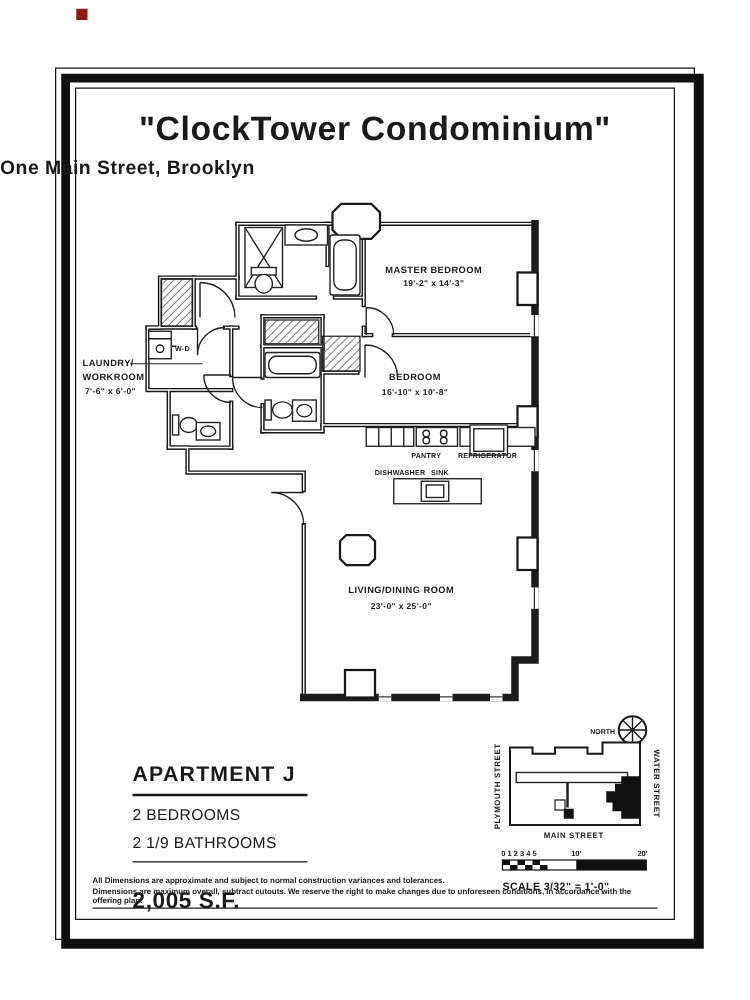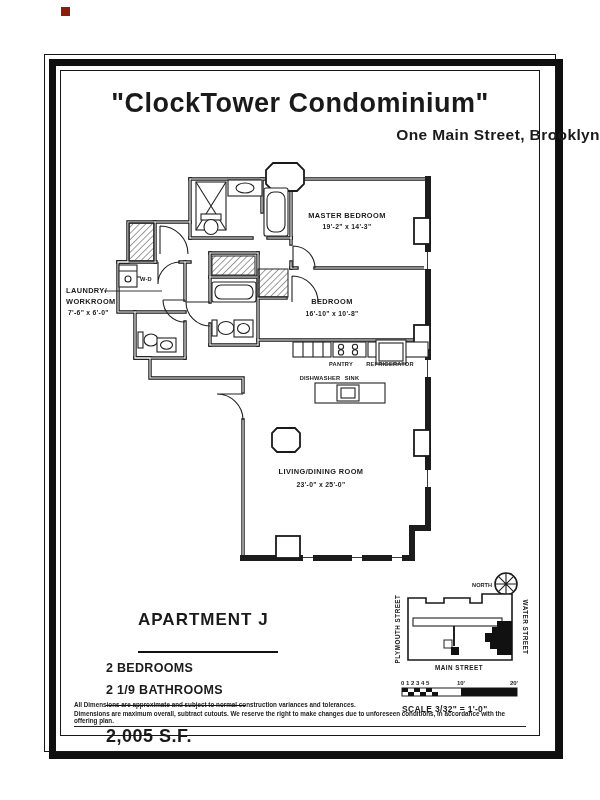--- a/index.html
+++ b/index.html
@@ -4,21 +4,21 @@
 <style>
   html,body{margin:0;padding:0;background:#fff;}
   body{width:600px;height:800px;position:relative;font-family:"Liberation Sans",sans-serif;color:#1a1a1a;overflow:hidden;}
   
   .frame-outer{position:absolute;left:44px;top:54px;width:510px;height:696px;border:1.5px solid #161616;}
   .frame-band{position:absolute;left:49px;top:59px;width:500px;height:686px;border:7px solid #0f0f0f;}
   .frame-inner{position:absolute;left:60px;top:70px;width:478px;height:664px;border:1.5px solid #161616;}
   .page-marker{position:absolute;left:61px;top:7px;width:9px;height:9px;background:#8c1b12;}
   
   .title{position:absolute;left:0;top:88px;width:600px;text-align:center;font-size:27px;font-weight:bold;letter-spacing:.5px;}
-  .subtitle{position:absolute;left:0;top:126px;width:600px;text-align:right;font-size:15.5px;font-weight:bold;letter-spacing:.4px;}
+  .subtitle{position:absolute;left:0;top:126px;width:600px;text-align:left;font-size:15.5px;font-weight:bold;letter-spacing:.4px;}
   
   svg.sheet{position:absolute;left:0;top:0;}
   .w-outer{stroke:#161616;stroke-width:3.4;fill:none;stroke-linecap:square;}
   .w-inner{stroke:#ffffff;stroke-width:1.1;fill:none;stroke-linecap:square;}
   .w-solid{stroke:#1c1c1c;stroke-width:6;fill:none;stroke-linecap:square;}
   .fix{stroke:#222;stroke-width:1.1;fill:#fff;}
   .fixn{stroke:#222;stroke-width:1.1;fill:none;}
   .arc{stroke:#222;stroke-width:1.1;fill:none;}
   .col{stroke:#1a1a1a;stroke-width:1.8;fill:#fff;}
   .win{fill:#fff;stroke:none;}
@@ -26,22 +26,22 @@
   text{font-family:"Liberation Sans",sans-serif;font-weight:bold;fill:#1a1a1a;}
   .plan-label{font-size:7.4px;letter-spacing:.4px;}
   .plan-dims{font-size:6.8px;letter-spacing:.3px;}
   .small-label{font-size:5.7px;letter-spacing:.2px;}
   .km-street{font-size:6.3px;letter-spacing:.5px;}
   .km-num{font-size:6px;}
   .km-scale{font-size:8.5px;letter-spacing:.3px;}
   .km-north{font-size:5.6px;}
   
   .info{position:absolute;left:106px;top:610px;width:160px;}
-  .info .apt{font-size:17px;font-weight:bold;letter-spacing:1px;border-bottom:2.5px solid #111;padding-bottom:21px;width:140px;margin-left:32px;}
-  .info .spec{font-size:12.5px;font-weight:bold;margin-top:8px;letter-spacing:.3px;}
+  .info .apt{font-size:17px;font-weight:bold;letter-spacing:1px;border-bottom:2.5px solid #111;padding-bottom:5px;width:140px;}
+  .info .spec{font-size:12.5px;font-weight:normal;margin-top:8px;letter-spacing:.3px;}
   .info .sep{border-top:1.5px solid #111;width:140px;margin-top:8px;}
   .info .area{font-size:18px;font-weight:bold;margin-top:20px;letter-spacing:.5px;}
   
   .disc{position:absolute;left:74px;top:701px;width:452px;font-weight:bold;}
   .disc .l1{font-size:6.3px;width:310px;}
   .disc .l2{font-size:6.3px;margin-top:2px;border-bottom:1.2px solid #222;padding-bottom:2px;}
 </style>
 </head>
 <body>
 

